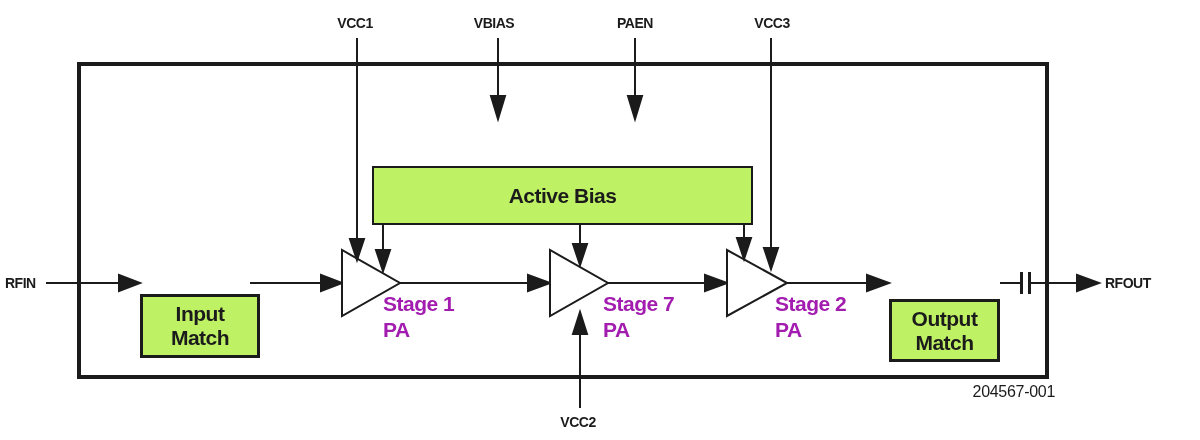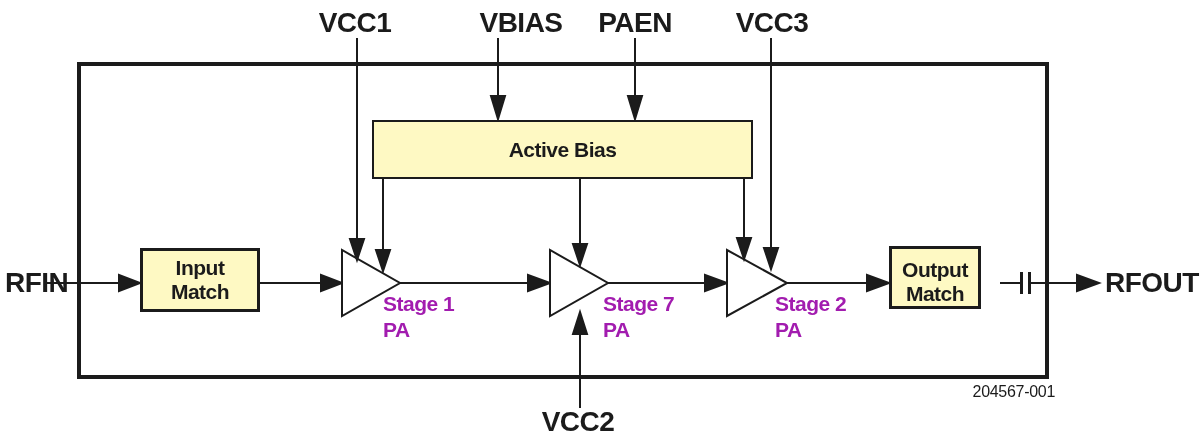--- a/index.html
+++ b/index.html
@@ -9,43 +9,44 @@
     background:#ffffff;
     font-family:"Liberation Sans", sans-serif;
     color:#1b1b1b;
     overflow:hidden;
   }
   .canvas *{box-sizing:border-box;}
   svg.wires{position:absolute;left:0;top:0;z-index:1;}
   .lbl{
     position:absolute;
     z-index:3;
-    font-size:28px;
+    font-size:14px;
     font-weight:700;
     letter-spacing:-0.5px;
     line-height:22px;
     white-space:nowrap;
     color:#1b1b1b;
   }
   .lbl.centered{transform:translateX(-50%);}
   .blockbox{
     position:absolute;
     z-index:2;
-    background:#fef9c3;
+    background:#bef264;
     border:2px solid #1b1b1b;
     display:flex;
     flex-direction:column;
     align-items:center;
     justify-content:center;
     font-size:21px;
     font-weight:700;
     letter-spacing:-0.5px;
     line-height:24px;
     text-align:center;
     color:#1b1b1b;
+    margin-top:46px;
   }
   .blockbox.thick{border-width:3px;}
   .stage-lbl{
     position:absolute;
     z-index:3;
     font-size:21px;
     font-weight:700;
     letter-spacing:-0.5px;
     line-height:26px;
     color:#a21caf;
@@ -119,37 +120,37 @@
 
       <line x1="744" y1="179" x2="744" y2="238"></line>
       <polygon points="737,238 751,238 744,259"></polygon>
 
       <line x1="580" y1="408" x2="580" y2="334"></line>
       <polygon points="573,334 587,334 580,312"></polygon>
     </g>
   </svg>
 
   <div class="lbl centered" style="left:355px;top:12px;">VCC1</div>
-  <div class="lbl centered" style="left:521px;top:12px;text-align:right;">VBIAS</div>
+  <div class="lbl centered" style="left:494px;top:12px;text-align:right;">VBIAS</div>
   <div class="lbl centered" style="left:635px;top:12px;">PAEN</div>
   <div class="lbl centered" style="left:772px;top:12px;">VCC3</div>
   <div class="lbl" style="left:5px;top:272px;">RFIN</div>
   <div class="lbl" style="left:1105px;top:272px;">RFOUT</div>
   <div class="lbl centered" style="left:554px;top:411px;margin-left:24px;">VCC2</div>
 
   <div class="blockbox thick" style="left:140px;top:248px;width:120px;height:64px;">
     <span>Input</span>
     <span>Match</span>
   </div>
 
   <div class="blockbox" style="left:372px;top:120px;width:381px;height:59px;">
     <span>Active Bias</span>
   </div>
 
-  <div class="blockbox thick" style="left:889px;top:246px;width:92px;height:63px;justify-content:flex-end;">
+  <div class="blockbox thick" style="left:889px;top:253px;width:111px;height:63px;">
     <span>Output</span>
     <span>Match</span>
   </div>
 
   <div class="stage-lbl" style="left:383px;top:291px;">
     <span>Stage 1</span>
     <span>PA</span>
   </div>
   <div class="stage-lbl" style="left:603px;top:291px;">
     <span>Stage 7</span>

